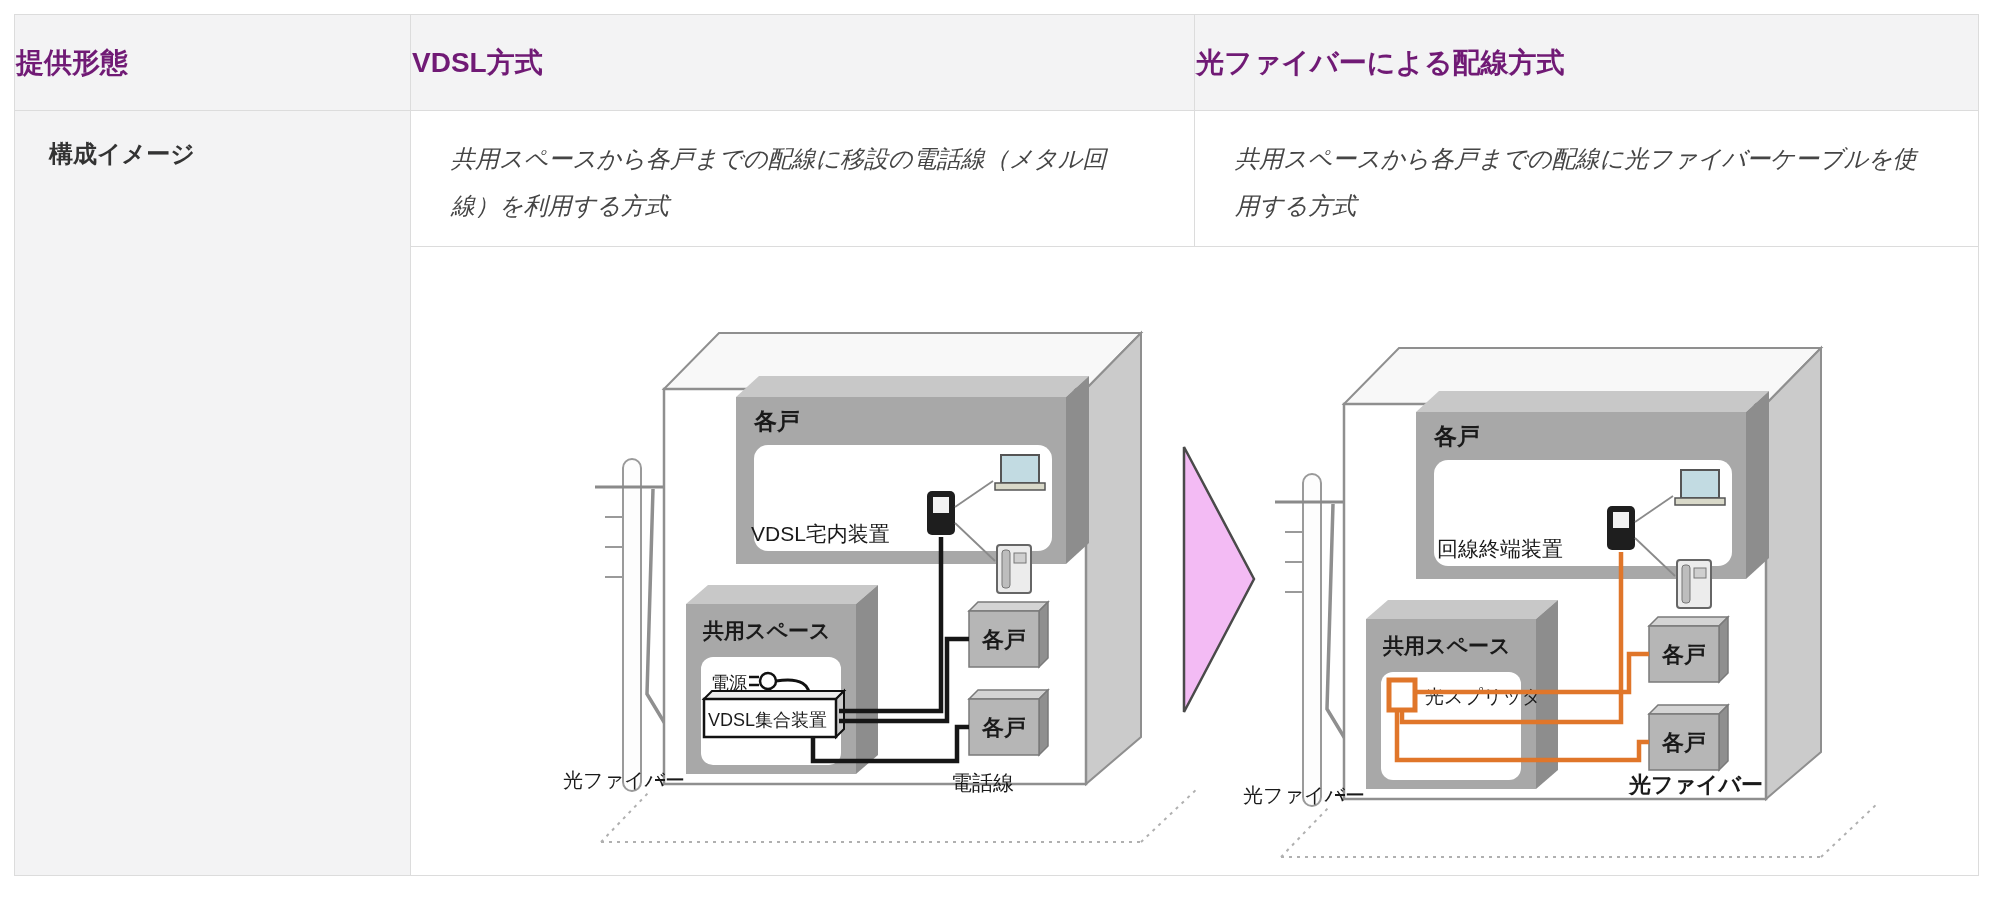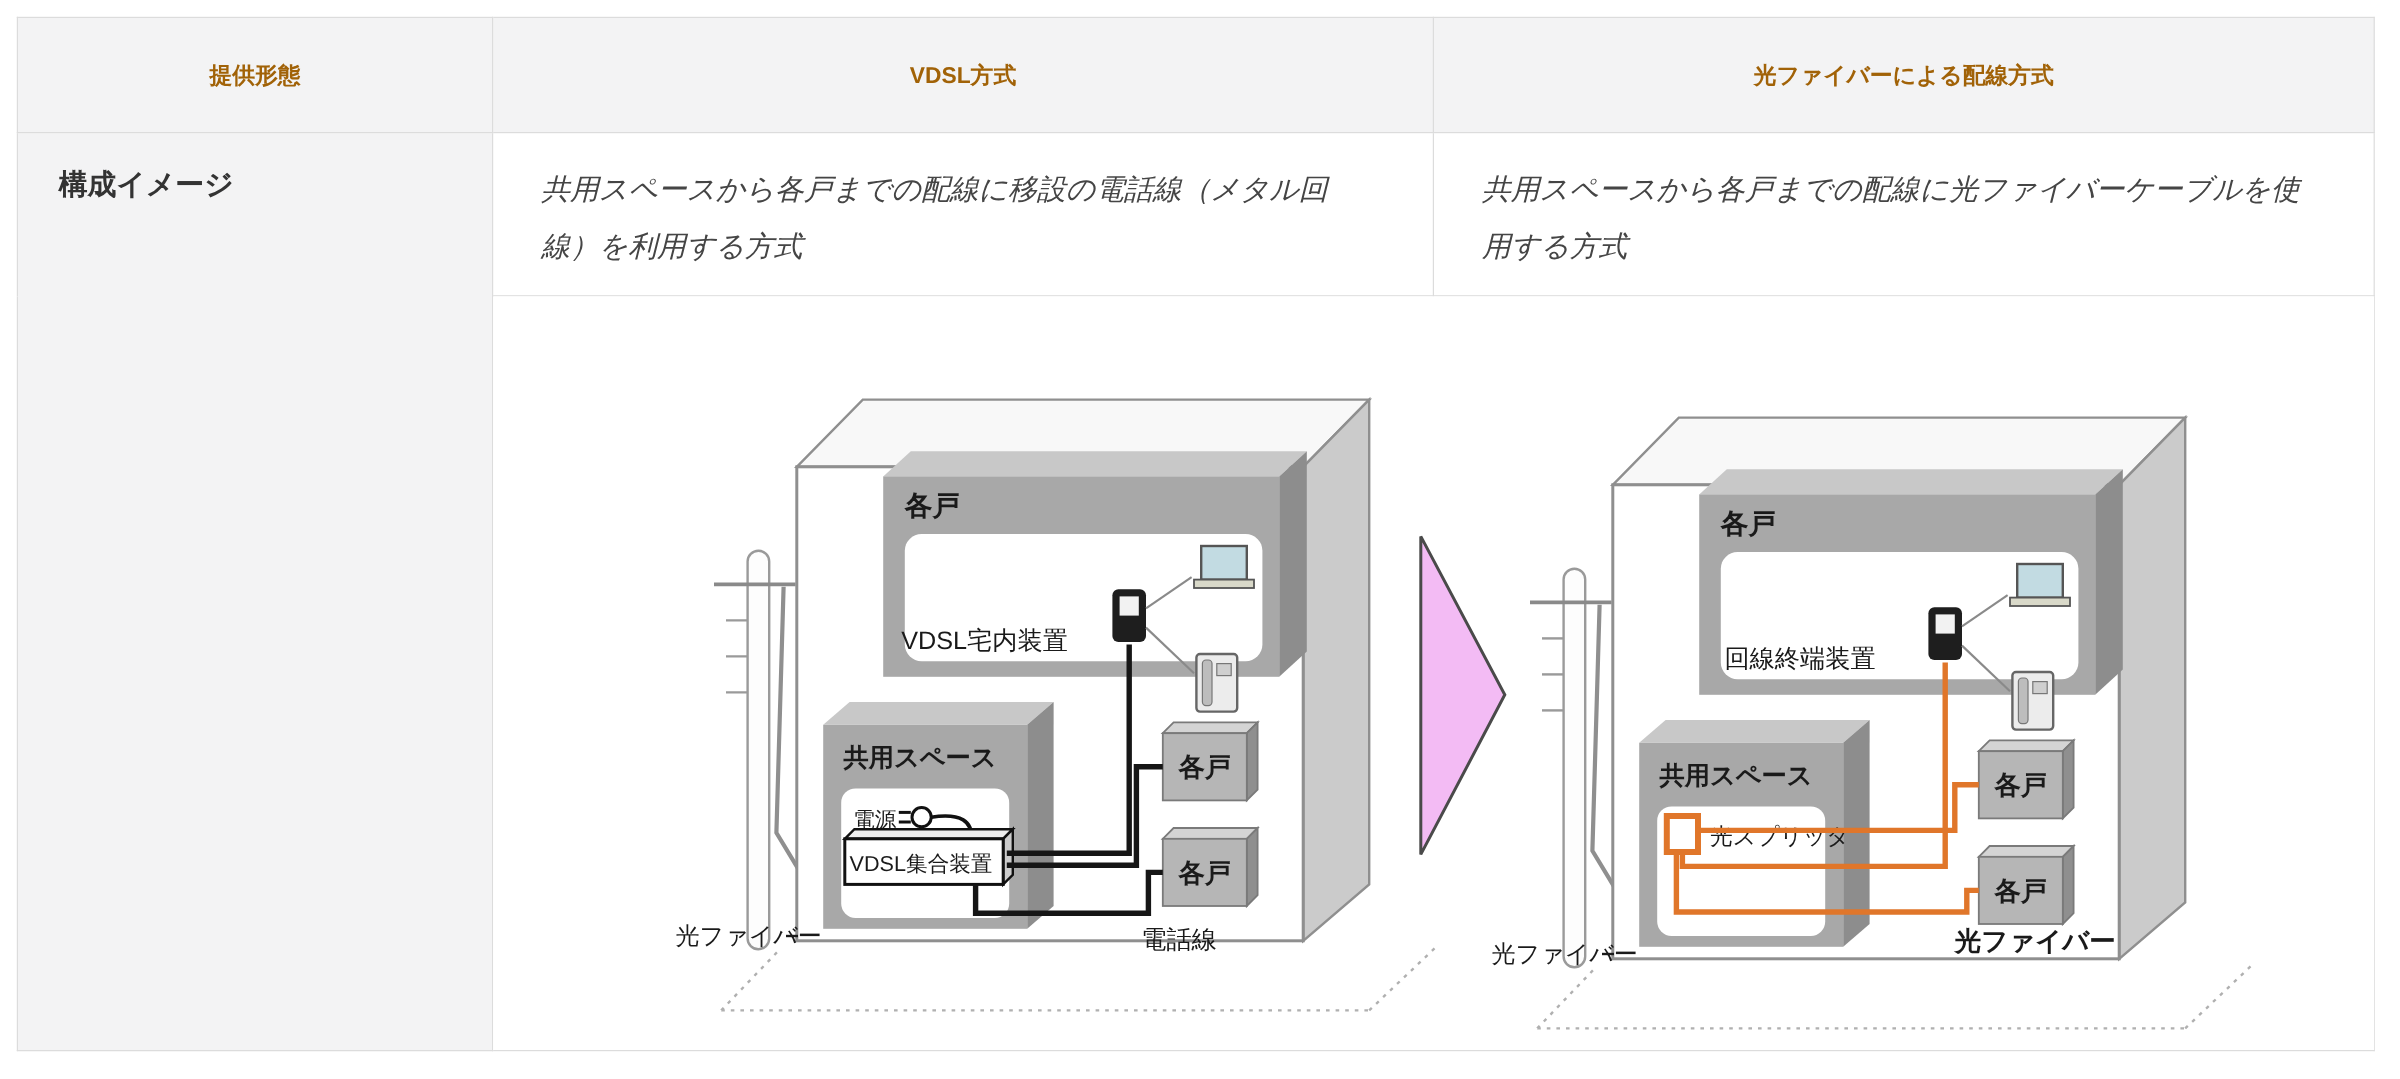--- a/index.html
+++ b/index.html
@@ -1,20 +1,20 @@
 <!DOCTYPE html>
 <html><head>
 <meta charset="utf-8">
 <style>
   html,body{margin:0;padding:0;background:#fff;}
   body{font-family:"Liberation Sans","DejaVu Sans",sans-serif;color:#333;}
   .wrap{position:relative;width:2000px;height:899px;background:#fff;overflow:hidden;}
   table.cmp{position:absolute;left:14px;top:14px;width:1964px;border-collapse:collapse;table-layout:fixed;}
   table.cmp th,table.cmp td{border:1px solid #dcdcdc;box-sizing:border-box;}
-  table.cmp th{background:#f3f3f4;height:96px;font-size:19px;font-weight:bold;color:#a16207;text-align:center;vertical-align:middle;}
+  table.cmp th{background:#f3f3f4;height:96px;font-size:28px;font-weight:bold;color:#701a75;text-align:left;vertical-align:middle;}
   td.label-cell{background:#f3f3f4;vertical-align:top;padding:27px 16px 0 34px;font-size:24px;font-weight:bold;color:#333;font-family:Liberation Mono, monospace;}
   td.desc{background:#fff;vertical-align:top;padding:25px 40px 0 40px;font-size:24px;color:#454545;line-height:1.95;height:136px;font-style:italic;}
   td.diagram-cell{background:#fff;height:629px;position:relative;padding:0;margin-left:28px;}
   svg text{font-family:"Liberation Sans","DejaVu Sans",sans-serif;fill:#1a1a1a;}
   .diagram-svg{position:absolute;left:150px;top:22px;}
 </style>
 </head>
 <body>
 
 <div class="wrap">

